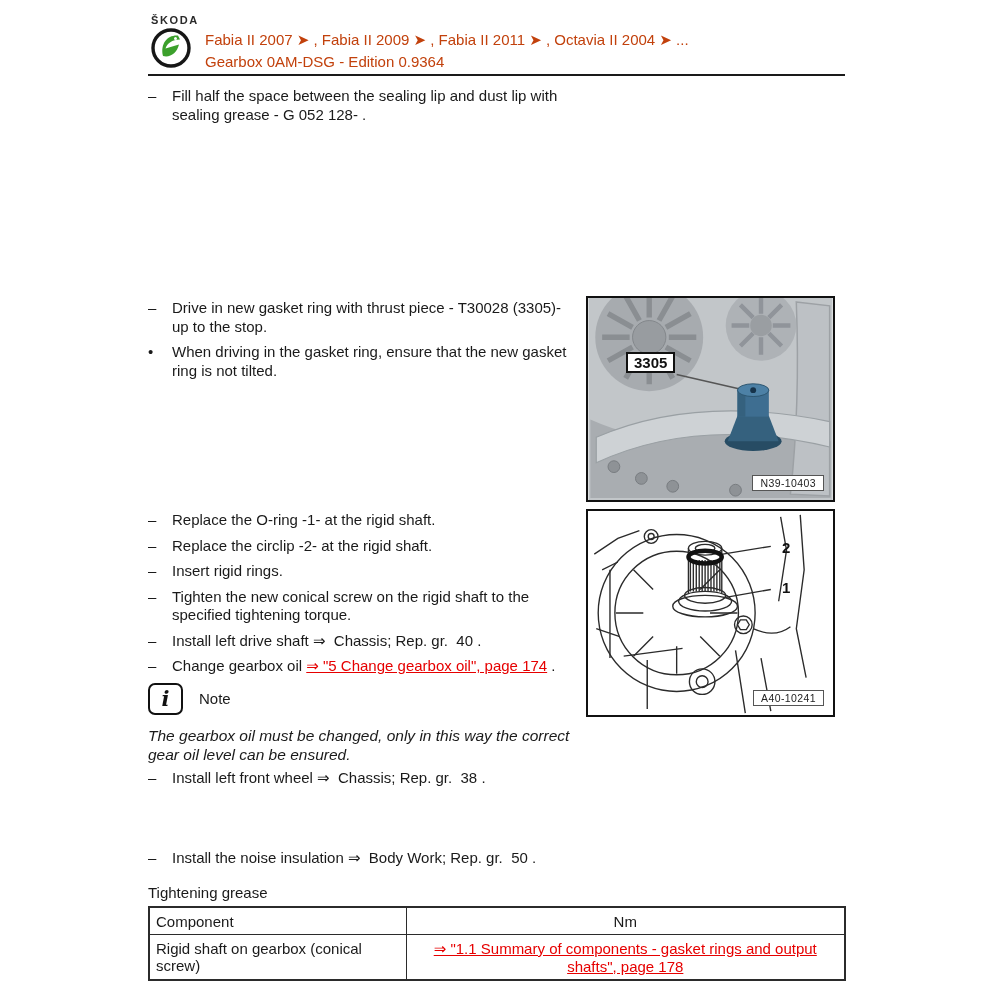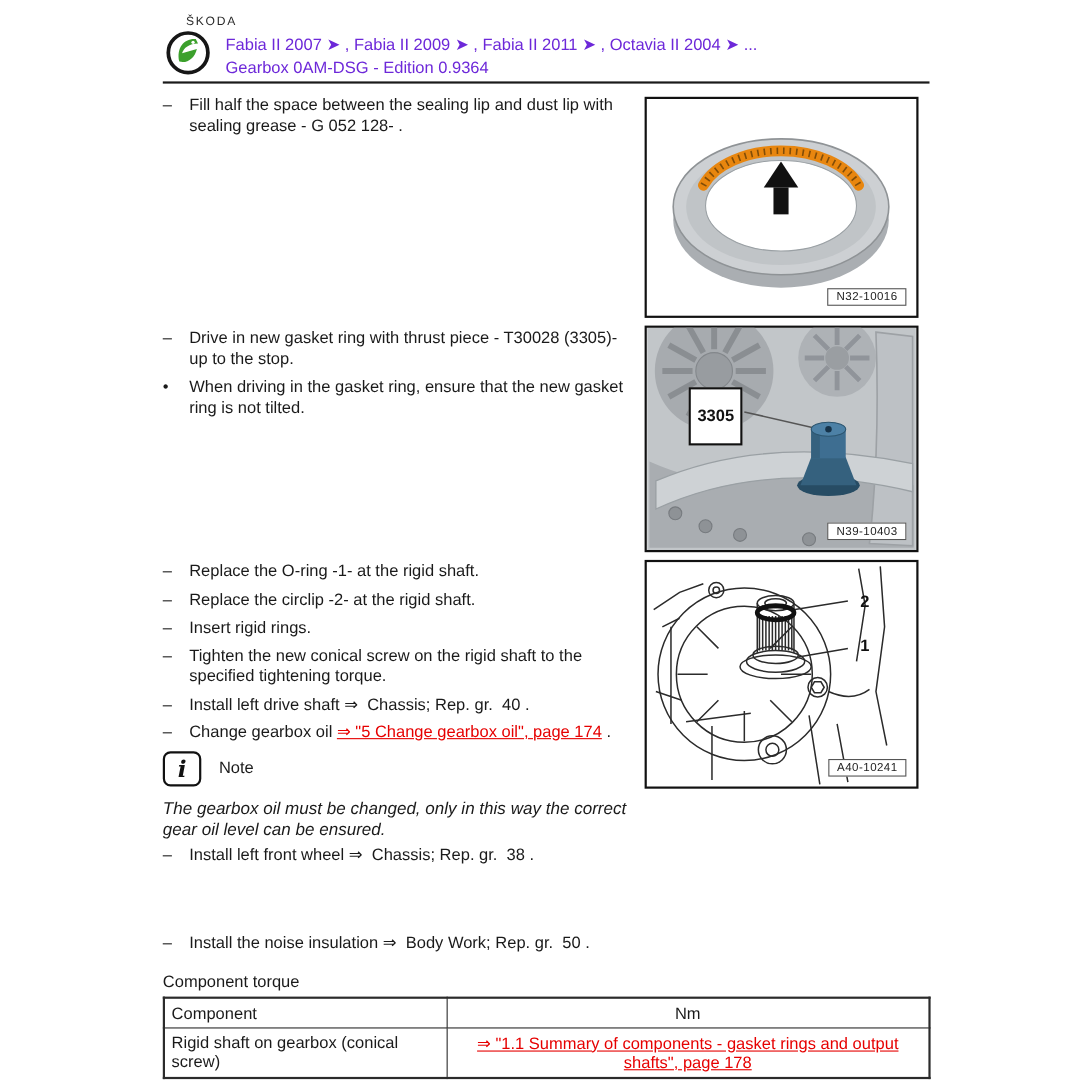--- a/index.html
+++ b/index.html
@@ -1,22 +1,22 @@
 <!DOCTYPE html>
 <html><head>
 <meta charset="utf-8">
 <style>
   html,body{margin:0;padding:0;background:#fff;}
   .page{position:relative;width:986px;height:986px;background:#ffffff;overflow:hidden;
         font-family:"Liberation Sans",sans-serif;color:#1a1a1a;}
   
-  .brand-word{position:absolute;left:169px;top:14px;font-size:11px;font-weight:normal;
+  .brand-word{position:absolute;left:151px;top:14px;font-size:11px;font-weight:bold;
               letter-spacing:1.6px;color:#2a2a2a;}
   .logo{position:absolute;left:150px;top:27px;width:42px;height:42px;}
-  .hline{position:absolute;left:205px;width:620px;font-size:15px;color:#6d28d9;white-space:pre;}
+  .hline{position:absolute;left:205px;width:620px;font-size:15px;color:#c2410c;white-space:pre;}
   .hline1{top:31px;} .hline2{top:53px;}
   .hrule{position:absolute;left:148px;top:74px;width:697px;height:2px;background:#1a1a1a;}
   
   .block{position:absolute;left:148px;width:432px;font-size:15px;line-height:18.5px;}
   .li{display:flex;margin-bottom:7px;}
   .li .marker{flex:none;width:24px;}
   .li .txt{flex:1;white-space:pre-wrap;}
   .b1{top:87px;} .b2{top:299px;} .b3{top:511px;}
   .note-row{top:683px;display:flex;align-items:center;}
   .note-icon{width:31px;height:28px;border:2.5px solid #111;border-radius:7px;
@@ -37,21 +37,21 @@
   table.torque th.center,table.torque td.center{text-align:center;}
   table.torque td{height:40px;}
   
   .figure{position:absolute;left:586px;width:249px;background:#fff;border:2.5px solid #111;
           box-sizing:border-box;}
   .fig1{top:88px;height:201px;} .fig2{top:296px;height:206px;} .fig3{top:509px;height:208px;}
   .figure svg{display:block;width:100%;height:100%;}
   .fig-id{position:absolute;right:9px;bottom:9px;border:1.5px solid #555;background:#fff;
           padding:1px 7px;font-size:10.5px;letter-spacing:.4px;color:#222;white-space:nowrap;}
   .tool-call{position:absolute;left:38px;top:54px;border:2px solid #111;background:#fff;
-             padding:16px 6px;font-size:15px;font-weight:bold;color:#111;}
+             padding:0 6px;font-size:15px;font-weight:bold;color:#111;}
   .co-num{position:absolute;font-size:15px;font-weight:bold;color:#111;}
   .co2{left:194px;top:28px;} .co1{left:194px;top:68px;}
 </style>
 </head>
 <body>
 
 <div class="page">
 
   <div class="brand-word">ŠKODA</div>
   <div class="logo">
@@ -124,56 +124,41 @@
   </div>
 
 
   <div class="block b5">
     <div class="li">
       <span class="marker">–</span>
       <span class="txt">Install the noise insulation ⇒  Body Work; Rep. gr.  50 .</span>
     </div>
   </div>
 
-  <div class="block b-head">Component torque</div>
+  <div class="block b-head">Tightening grease</div>
 
   <div class="tblwrap">
     <table class="torque">
       <colgroup>
           <col style="width:257px">
           <col>
         </colgroup>
       <tbody>
           <tr>
         <th>Component</th>
         <th class="center">Nm</th>
       </tr>
       <tr>
         <td>Rigid shaft on gearbox (conical screw)</td>
         <td class="center"><span class="red-link">⇒ "1.1 Summary of components - gasket rings and output shafts", page 178</span></td>
       </tr>
     </tbody>
       </table>
   </div>
 
-  <div class="figure fig1">
-    <svg viewBox="0 0 249 201">
-      <ellipse cx="124" cy="112" rx="100" ry="63" fill="#aaaeb2"></ellipse>
-      <ellipse cx="124" cy="100" rx="100" ry="63" fill="#cdd0d3" stroke="#8f9396" stroke-width="1.5"></ellipse>
-      <ellipse cx="124" cy="100" rx="88" ry="54" fill="#c0c4c7"></ellipse>
-      <ellipse cx="124" cy="99" rx="70" ry="42" fill="#ffffff" stroke="#9aa0a4" stroke-width="1"></ellipse>
-      <path d="M52 80 A 76 47 0 0 1 196 80" fill="none" stroke="#e8860f" stroke-width="10" stroke-linecap="round"></path>
-      <path d="M52 80 A 76 47 0 0 1 196 80" fill="none" stroke="#5f3a06" stroke-width="6" stroke-dasharray="1.5 4.5" opacity="0.75"></path>
-      <g>
-        <polygon points="124,58 108,82 140,82" fill="#111"></polygon>
-        <rect x="117" y="82" width="14" height="25" fill="#111"></rect>
-      </g>
-    </svg>
-    <div class="fig-id">N32-10016</div>
-  </div>
 
   <div class="figure fig2">
     <svg viewBox="0 0 249 206">
       <rect width="249" height="206" fill="#c2c6c9"></rect>
       <path d="M2 204 V124 Q60 150 110 140 Q180 122 247 146 V204 Z" fill="#a9adb1"></path>
       <circle cx="62" cy="40" r="55" fill="#a7abaf"></circle>
       <path d="M82 40H110 M79 50L104 64 M72 57L86 82 M62 60V88 M52 57L38 82 M45 50L20 64 M42 40H14 M45 30L20 16 M52 23L38 -2 M62 20V-8 M72 23L86 -2 M79 30L104 16" stroke="#8a8e92" stroke-width="5.5" fill="none"></path>
       <circle cx="62" cy="40" r="17" fill="#989ca0" stroke="#83878b"></circle>
       <circle cx="176" cy="28" r="36" fill="#aeb2b6"></circle>
       <path d="M188 28H206 M184 36L197 49 M176 40V58 M168 36L155 49 M164 28H146 M168 20L155 7 M176 16V-2 M184 20L197 7" stroke="#90949a" stroke-width="4.5" fill="none"></path>

